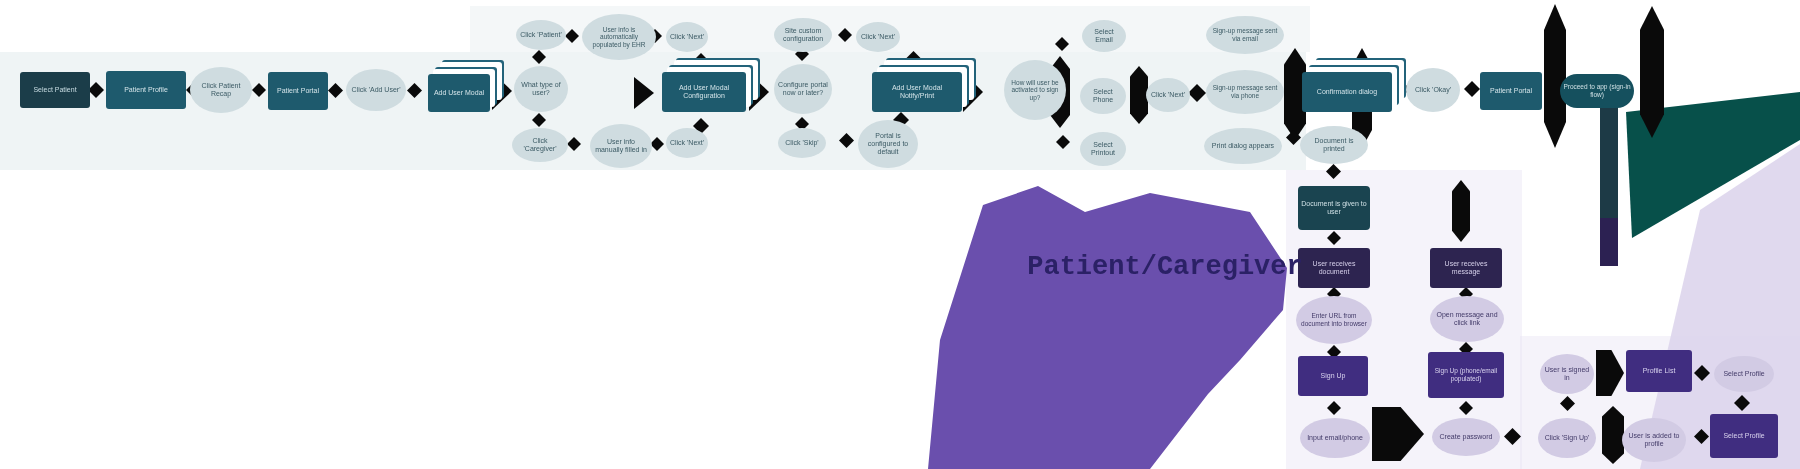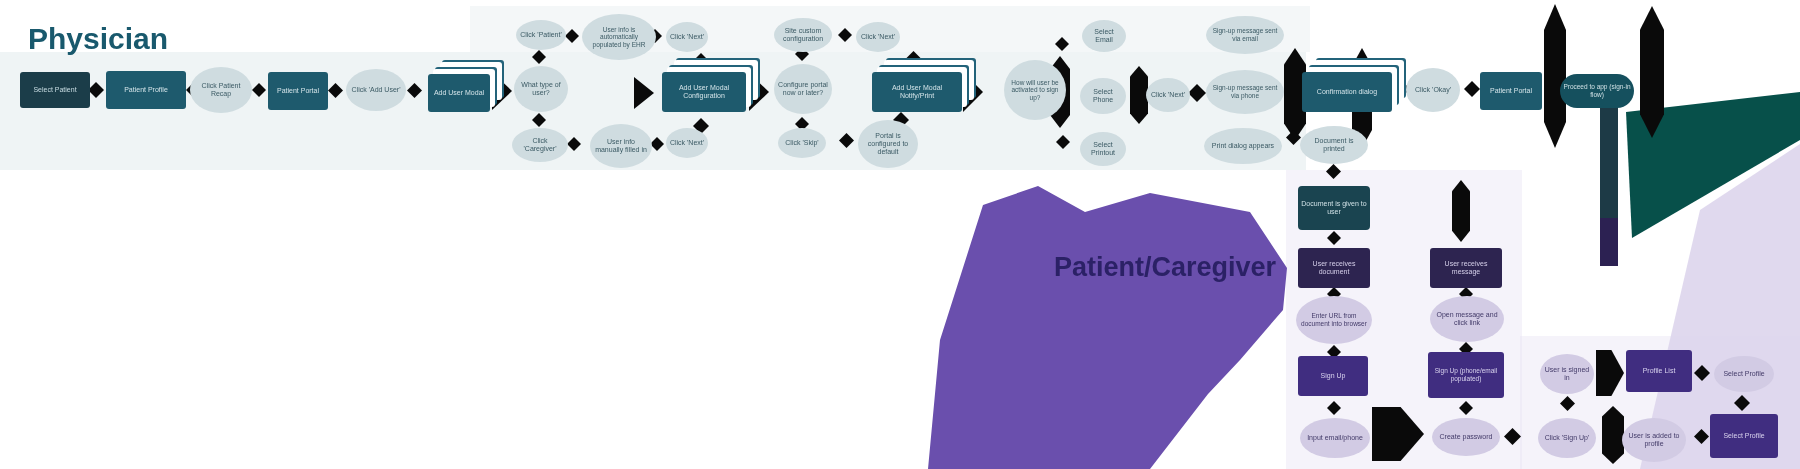--- a/index.html
+++ b/index.html
@@ -18,21 +18,21 @@
   .tealdark{background:#1a4450;color:#cfe0e5;border-radius:4px;}
   .navy{background:#2d2450;color:#d6d0ea;border-radius:3px;}
   .purple{background:#402d80;color:#d9d3ee;border-radius:3px;}
   .olav{background:#d2cbe4;color:#423a68;border-radius:50%;}
   .arrow{position:absolute;background:#0a0a0a;}
   .d{clip-path:polygon(50% 0,100% 50%,50% 100%,0 50%);}
   .col{clip-path:polygon(50% 0,100% 18%,100% 82%,50% 100%,0 82%,0 18%);}
   .tri{clip-path:polygon(0 0,100% 50%,0 100%);}
   .pent{clip-path:polygon(0 0,55% 0,100% 50%,55% 100%,0 100%);}
   .sec-title{position:absolute;font-weight:bold;white-space:nowrap;}
-  #t-pat{text-align:center;}
+  #t-pat{text-align:center;font-family:Liberation Mono, monospace;}
 </style>
 </head>
 <body>
 
 <div id="canvas">
   <svg id="decor" viewBox="0 0 1800 469" preserveAspectRatio="none">
       <rect x="0" y="52" width="1306" height="118" fill="#dfe9ec" opacity="0.5"></rect>
       <rect x="470" y="6" width="840" height="46" fill="#dfe9ec" opacity="0.35"></rect>
       <rect x="1286" y="170" width="236" height="299" fill="#e9e4f3" opacity="0.45"></rect>
       <rect x="1520" y="336" width="280" height="133" fill="#e9e4f3" opacity="0.45"></rect>
@@ -139,15 +139,14 @@
       <div class="node olav" style="left: 1430px; top: 296px; width: 74px; height: 46px;">Open message and click link</div>
       <div class="node purple" style="left: 1428px; top: 352px; width: 76px; height: 46px; font-size: 6.5px;">Sign Up (phone/email populated)</div>
       <div class="node olav" style="left: 1432px; top: 418px; width: 68px; height: 38px;">Create password</div>
       <div class="node olav" style="left: 1538px; top: 418px; width: 58px; height: 40px;">Click 'Sign Up'</div>
       <div class="node olav" style="left: 1540px; top: 354px; width: 54px; height: 40px;">User is signed in</div>
       <div class="node purple" style="left: 1626px; top: 350px; width: 66px; height: 42px;">Profile List</div>
       <div class="node olav" style="left: 1714px; top: 356px; width: 60px; height: 36px;">Select Profile</div>
       <div class="node olav" style="left: 1622px; top: 418px; width: 64px; height: 44px;">User is added to profile</div>
       <div class="node purple" style="left: 1710px; top: 414px; width: 68px; height: 44px;">Select Profile</div>
     </div>
-  <div class="sec-title" id="t-phys" style="left: 28px; top: 22px; color: rgb(25, 89, 109); font-size: 30px;">Physician</div>
   <div class="sec-title" id="t-pat" style="left: 1025px; top: 252px; width: 280px; color: rgb(43, 33, 102); font-size: 27px;">Patient/Caregiver</div>
 </div>
 
 </body></html>

